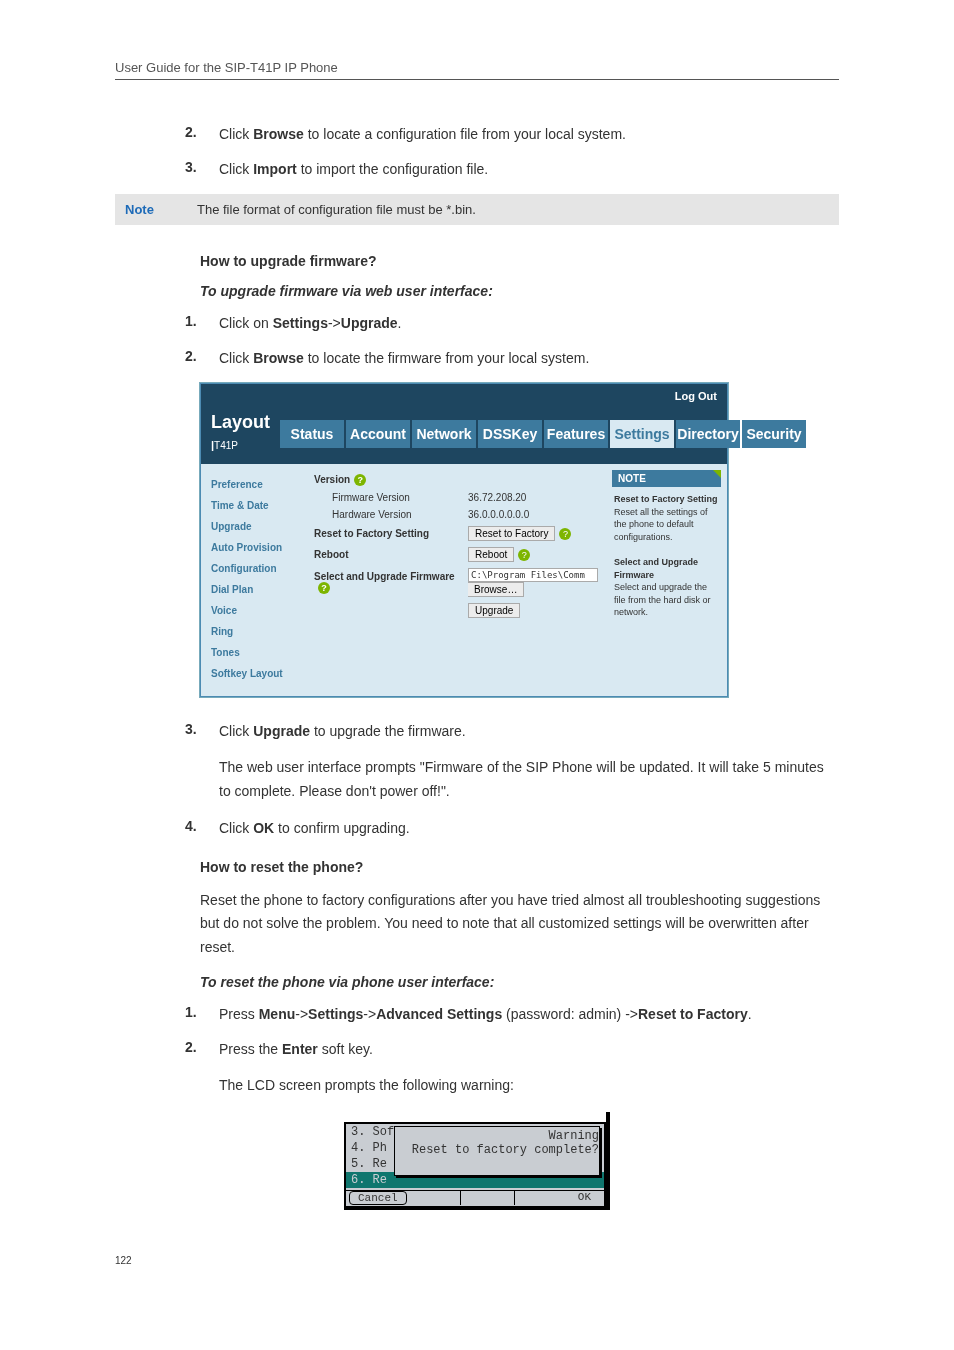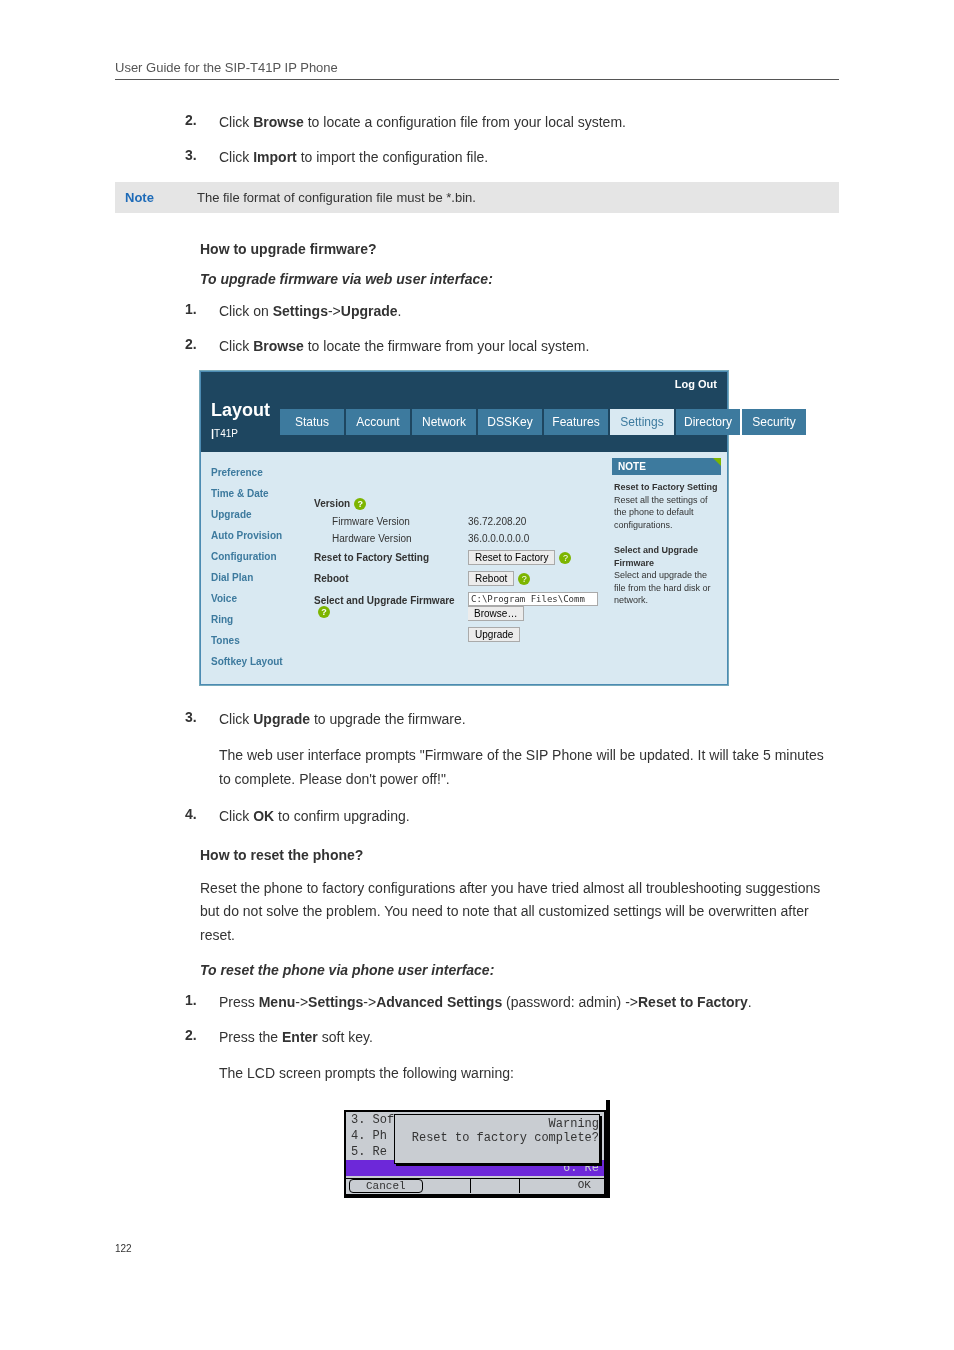--- a/index.html
+++ b/index.html
@@ -11,21 +11,21 @@
     width: 954px;
   }
   .page {
     padding: 60px 115px 30px 115px;
   }
   .header-line {
     font-size: 13px;
     color: #555;
     border-bottom: 1px solid #555;
     padding-bottom: 4px;
-    margin-bottom: 32px;
+    margin-bottom: 44px;
   }
   .step-row {
     display: flex;
     margin: 0 0 14px 70px;
   }
   .step-num {
     font-weight: bold;
     width: 34px;
     flex-shrink: 0;
   }
@@ -98,22 +98,22 @@
   }
   .brand-sub { font-size: 10px; font-weight: normal; }
   .tabs {
     display: flex;
     flex: 1;
     padding-bottom: 4px;
   }
   .tab {
     background: #3d7a9e;
     color: #fff;
-    font-weight: normal;
-    font-size: 12px;
+    font-weight: bold;
+    font-size: 14px;
     padding: 6px 0;
     width: 64px;
     text-align: center;
     margin-right: 2px;
   }
   .tab.active {
     background: #d9e9f2;
     color: #3d7a9e;
   }
   .webui-body {
@@ -128,21 +128,20 @@
   .menu-item {
     color: #3d7a9e;
     font-weight: bold;
     font-size: 10px;
     padding: 5px 10px;
   }
   .content-col {
     flex: 1;
     padding: 10px 8px;
     background: #d9e9f2;
-    margin-top: 36px;
   }
   .form-row {
     display: flex;
     align-items: center;
     margin-bottom: 6px;
     font-size: 10px;
   }
   .form-label {
     width: 160px;
     font-weight: bold;
@@ -233,21 +232,21 @@
   }
   .lcd-soft {
     display: flex;
     justify-content: space-between;
     padding: 0 3px 1px 3px;
     font-size: 11px;
   }
   .lcd-softkey {
     border: 1px solid #000;
     border-radius: 4px;
-    padding: 0 16px;
+    padding: 0 8px;
     background: #c9cdd2;
   }
   .lcd-sep {
     border-top: 1px solid #000;
     margin-top: 2px;
   }
   .lcd-outer-wrap {
     display:flex;
     justify-content:center;
     margin: 8px 0 0 0;
@@ -402,21 +401,21 @@
     </div>
   </div>
   <div class="indent-para">The LCD screen prompts the following warning:</div>
 
   <div class="lcd-outer-wrap">
     <div class="lcd-shadow">
       <div class="lcd-frame">
         <div class="lcd-row">3. Softkey Label</div>
         <div class="lcd-row">4. Ph</div>
         <div class="lcd-row">5. Re</div>
-        <div class="lcd-row" style="background:#6d28d9;color:#c9cdd2;text-align:right;">6. Re</div>
+        <div class="lcd-row" style="background:#0f766e;color:#c9cdd2;">6. Re</div>
         <div class="lcd-popup">
           <div>Warning</div>
           <div>Reset to factory complete?</div>
         </div>
         <div class="lcd-sep"></div>
         <div class="lcd-soft">
           <span class="lcd-softkey">Cancel</span>
           <span style="border-left:1px solid #000;"></span>
           <span style="border-left:1px solid #000;"></span>
           <span class="lcd-softkey" style="background:transparent;border:none;padding:0 10px;">OK</span>

